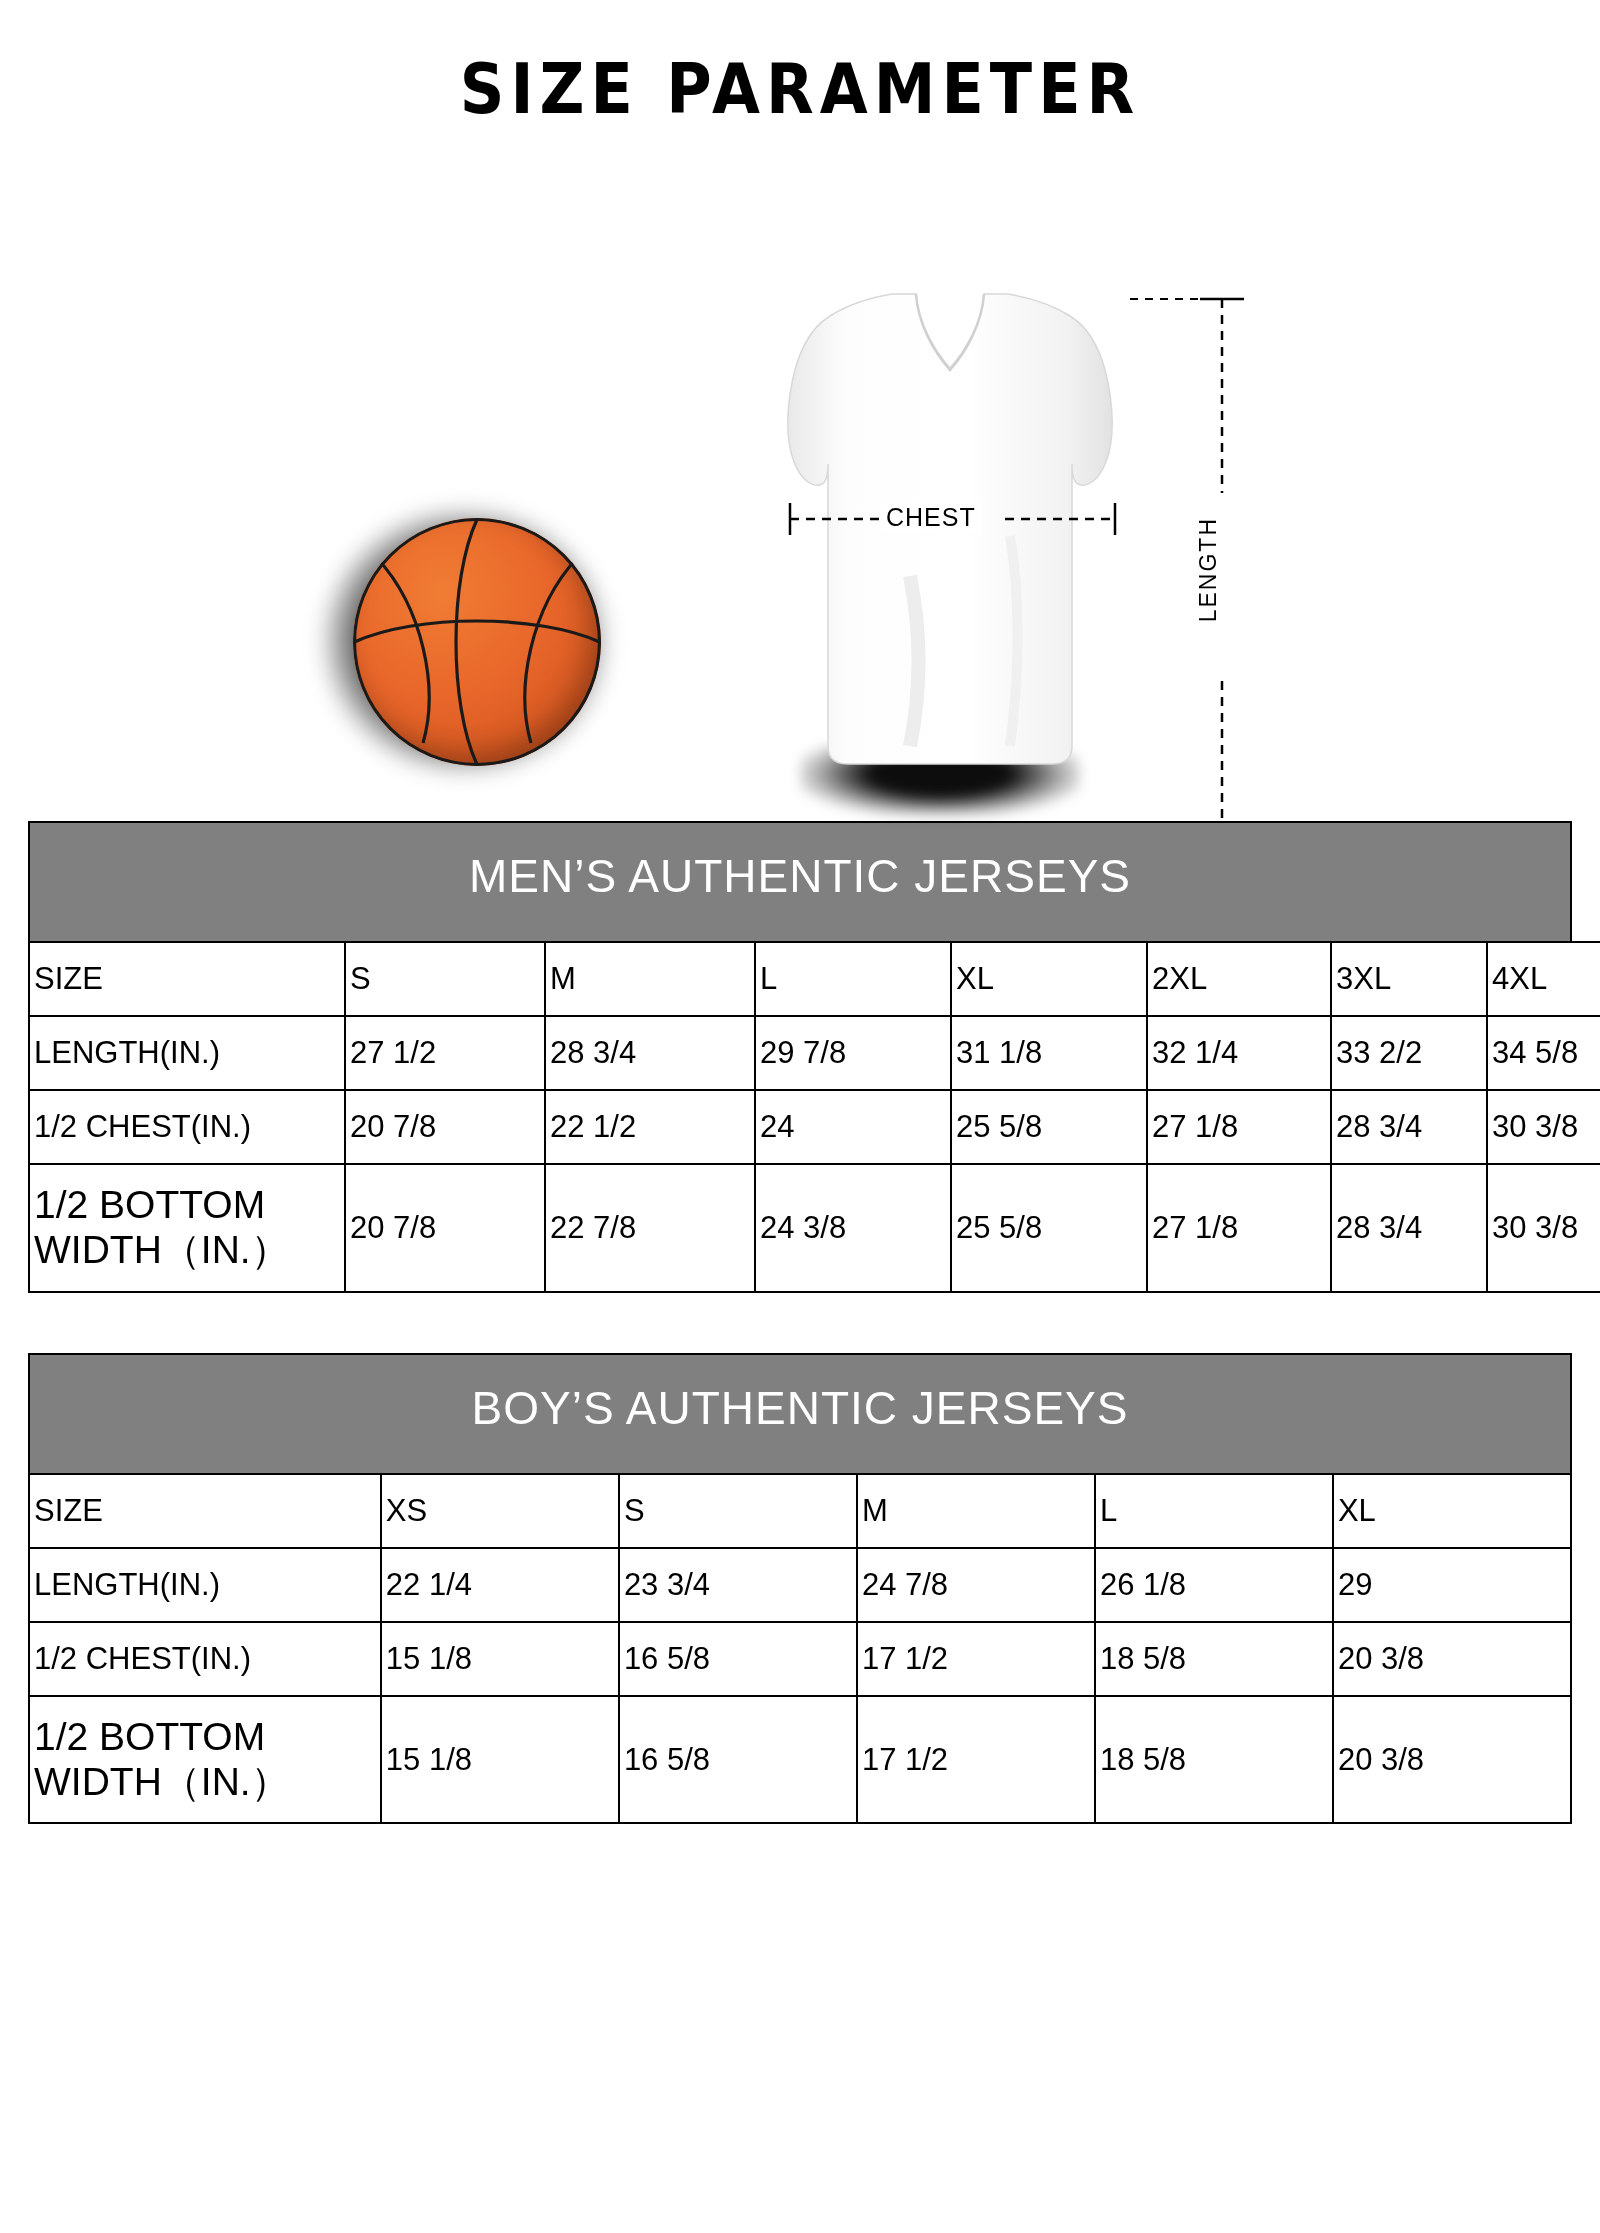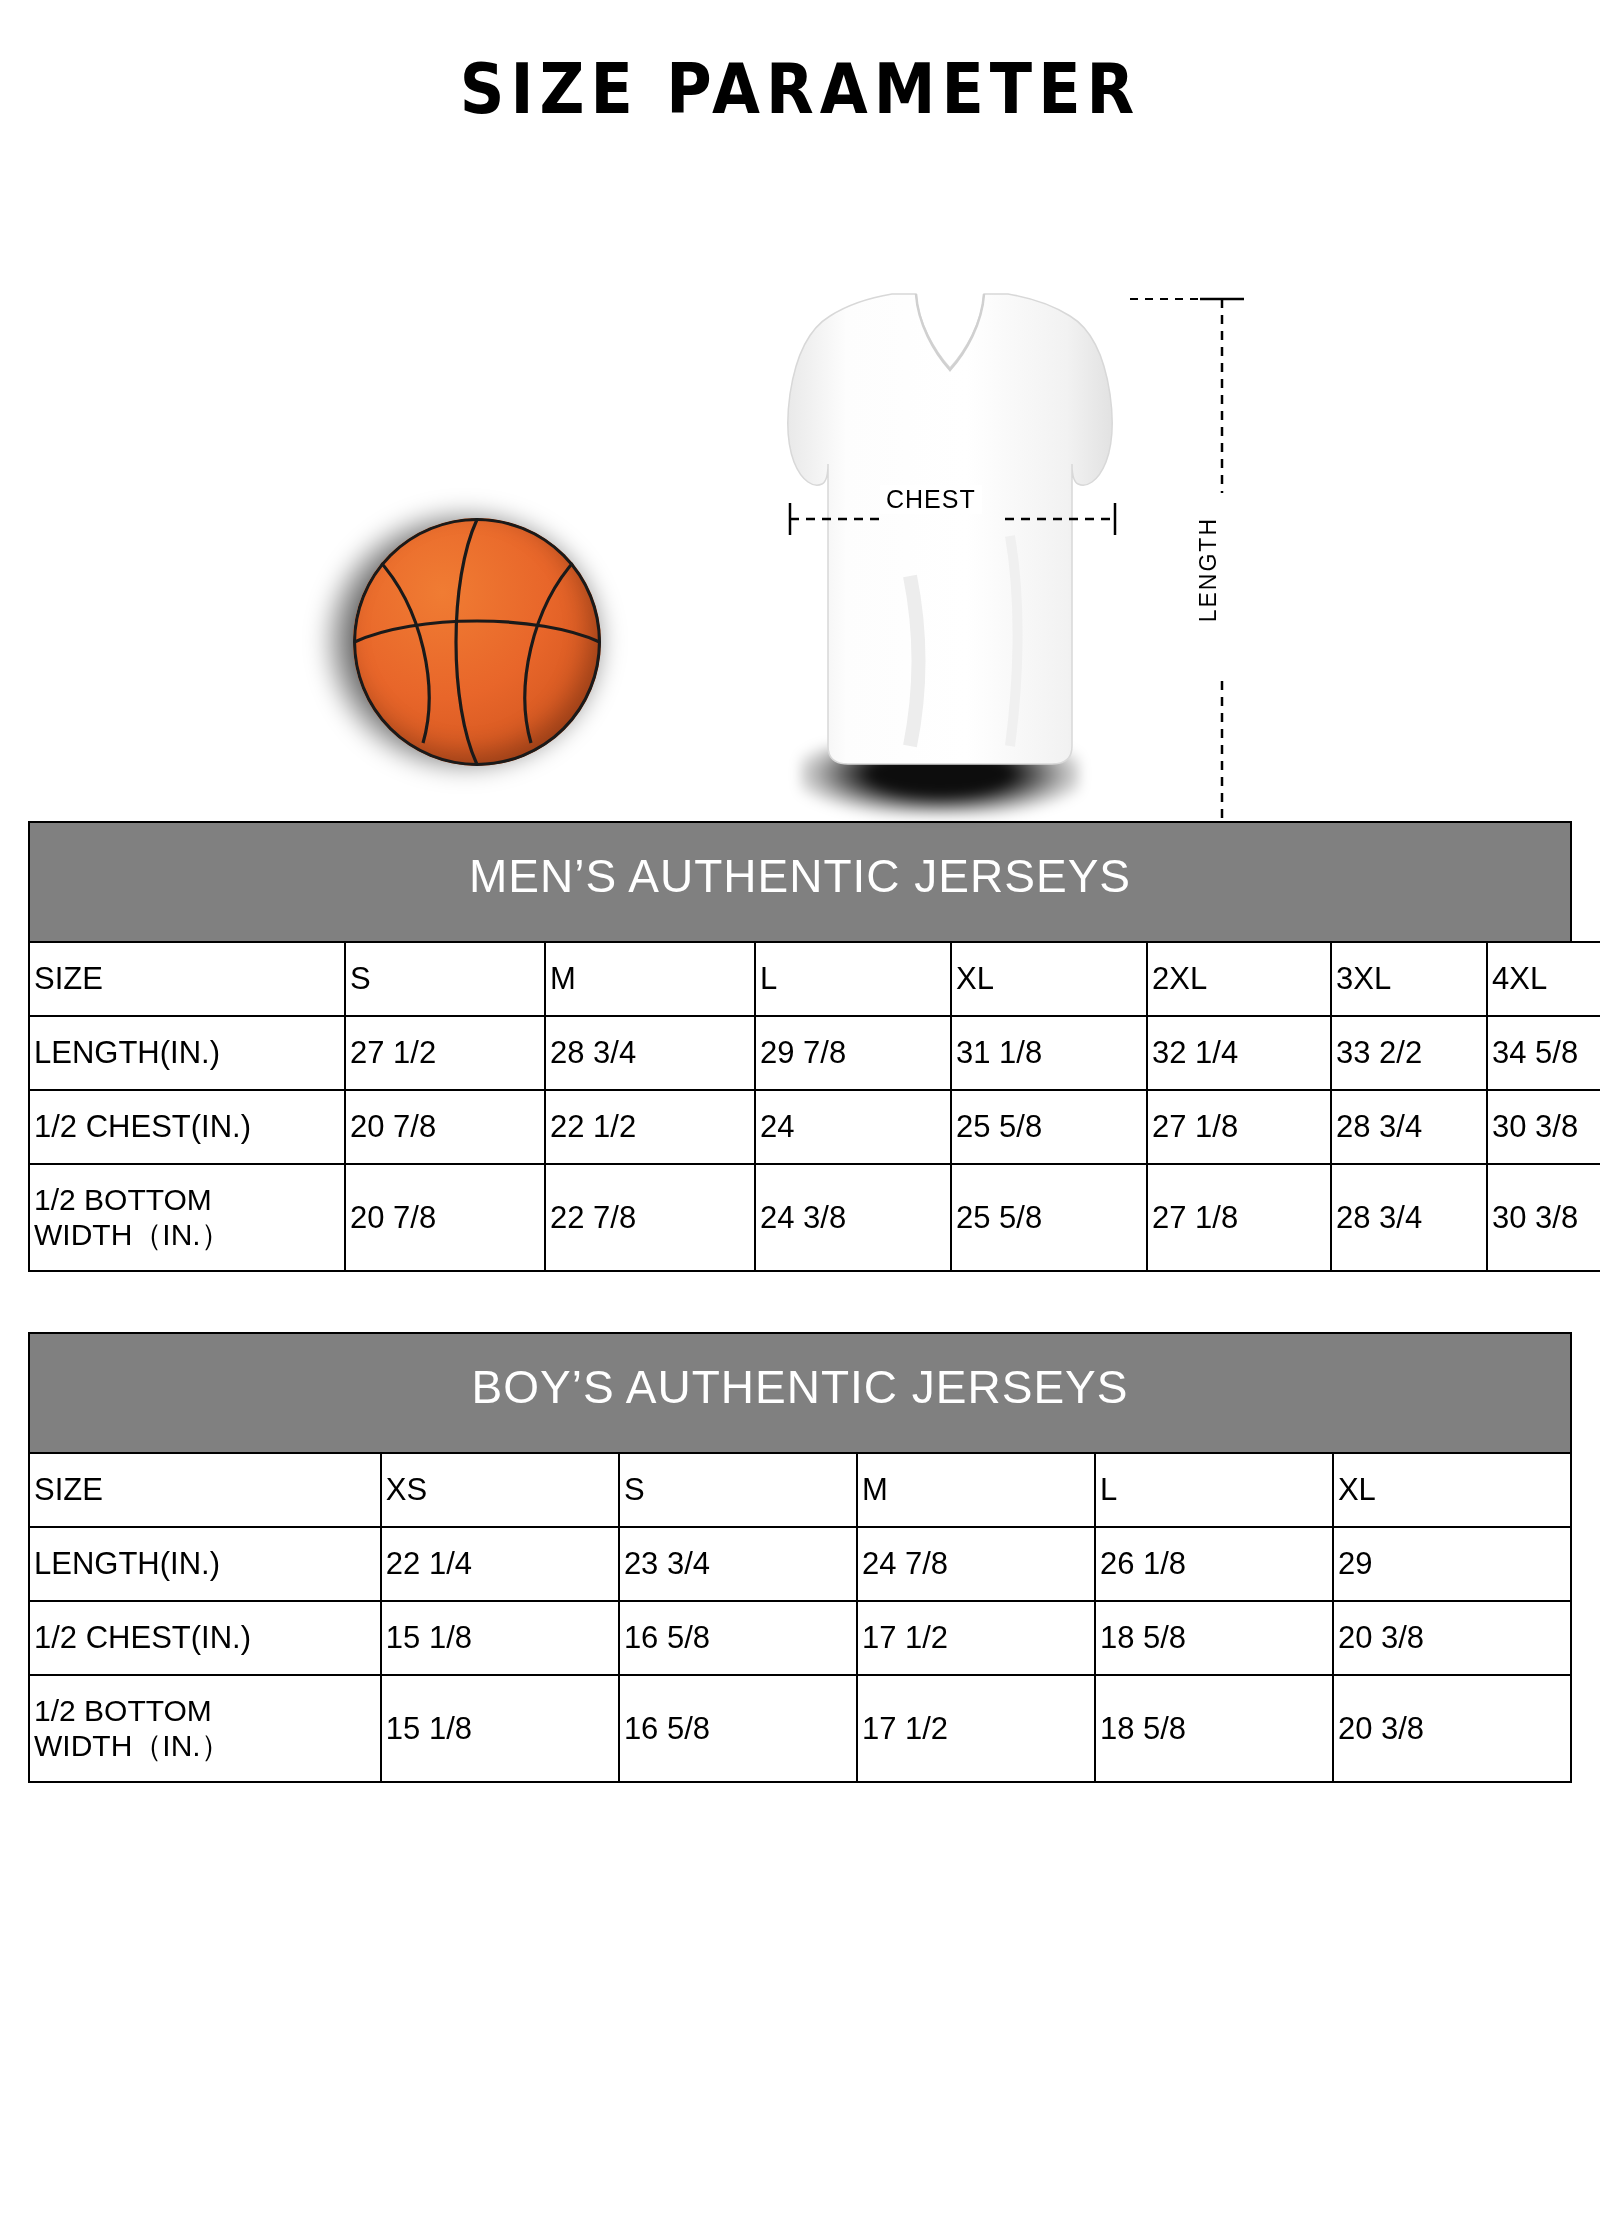--- a/index.html
+++ b/index.html
@@ -81,21 +81,21 @@
     width: 280px;
     height: 70px;
     background: radial-gradient(ellipse at 50% 40%, rgba(0,0,0,0.95) 35%, rgba(0,0,0,0.3) 62%, rgba(0,0,0,0) 78%);
     filter: blur(6px);
   }
   .jersey svg { position: absolute; left: 0; top: 0; }
 
   .chest-label {
     position: absolute;
     left: 880px;
-    top: 364px;
+    top: 382px;
     font-size: 25px;
     letter-spacing: 1px;
     font-family: "Liberation Sans", sans-serif;
     background: #ffffff;
     padding: 0 6px;
   }
   .length-label {
     position: absolute;
     left: 1195px;
     top: 390px;
@@ -137,21 +137,21 @@
     text-align: left;
     font-size: 31px;
     padding: 18px 4px;
     white-space: nowrap;
   }
   .rowhead {
     font-size: 31px;
   }
   .two-line {
     line-height: 1.15;
-    font-size: 30px;
+    font-size: 39px;
   }
 
   
   table.mens col.c0 { width: 316px; }
   table.mens col.c1 { width: 200px; }
   table.mens col.c2 { width: 210px; }
   table.mens col.c3 { width: 196px; }
   table.mens col.c4 { width: 196px; }
   table.mens col.c5 { width: 184px; }
   table.mens col.c6 { width: 156px; }

